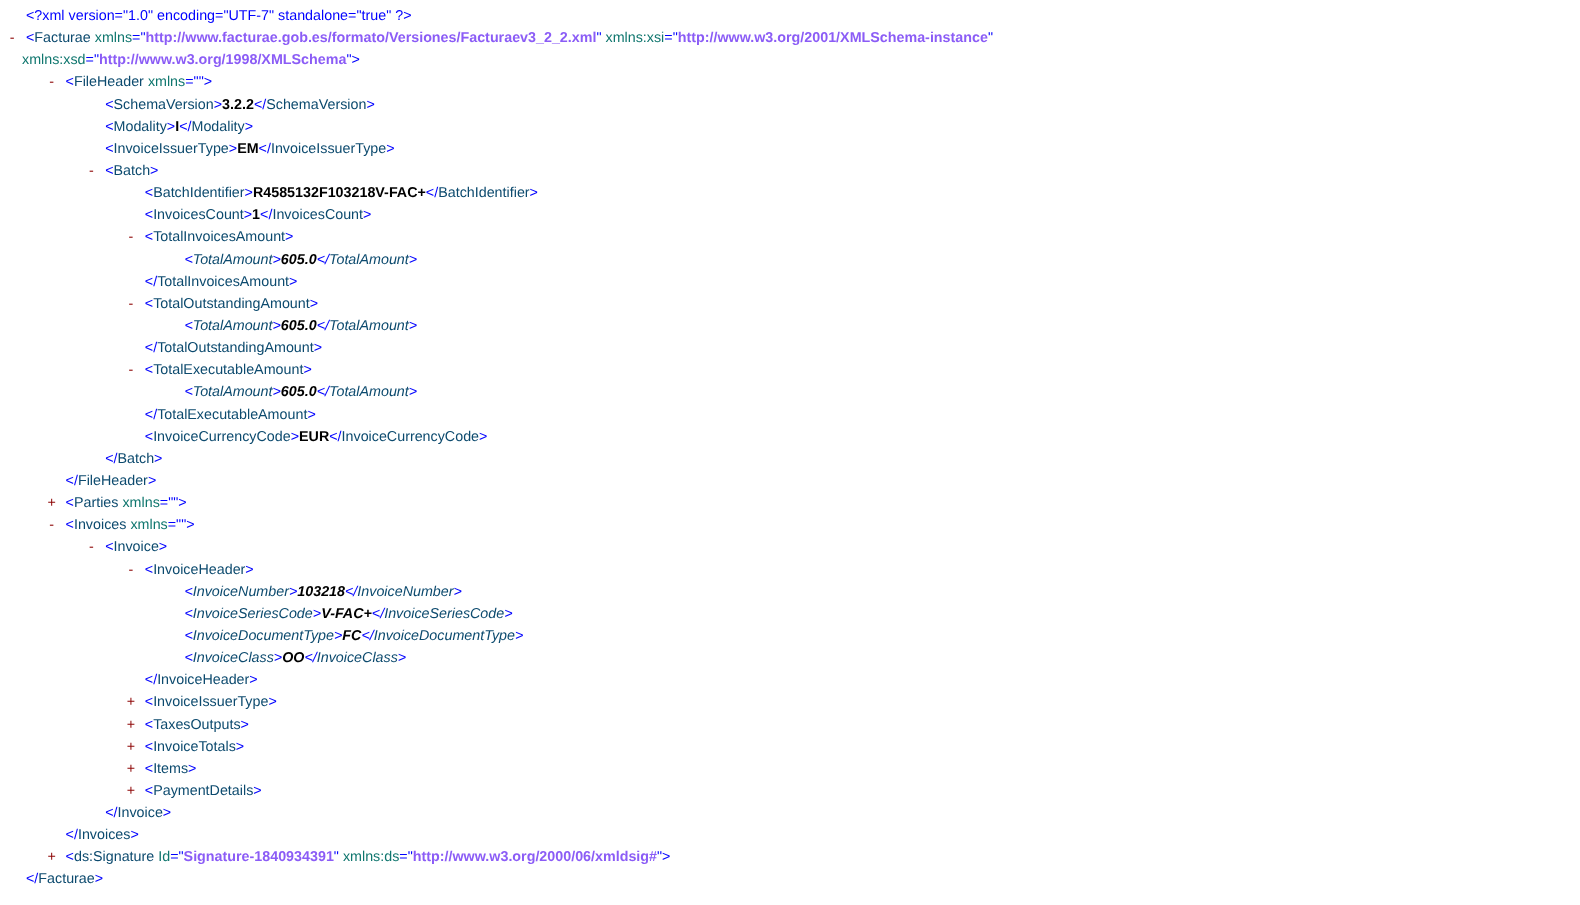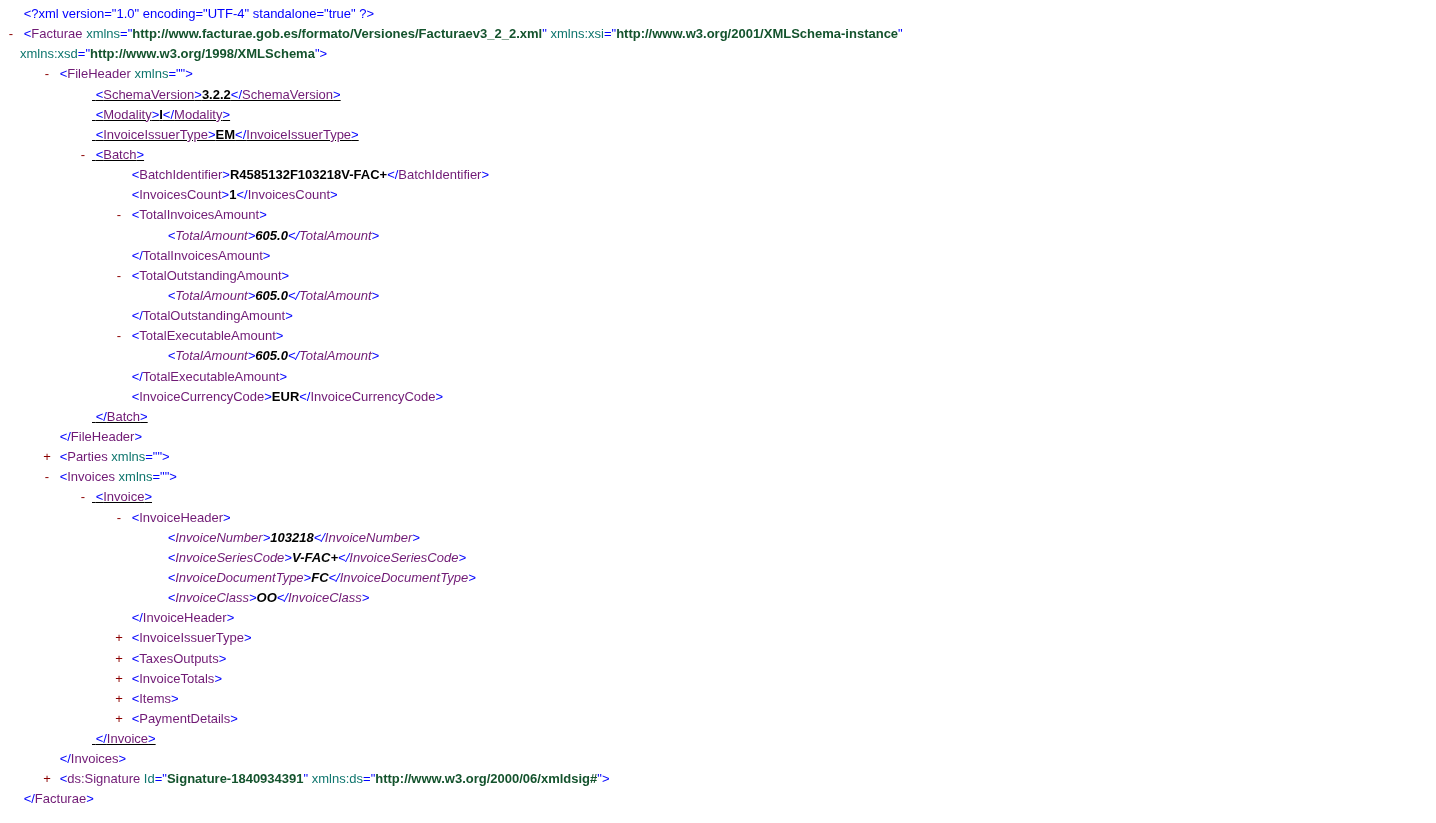--- a/index.html
+++ b/index.html
@@ -16,38 +16,38 @@
     display: inline-block;
     width: 14px;
     text-align: center;
     color: #8b0000;
     cursor: pointer;
     font-weight: normal;
     margin-right: 2px;
   }
   .toggle.none { visibility: hidden; }
   .punct { color: #0000ff; }
-  .elem { color: #701a75; }
+  .elem { color: #0c4a6e; }
   .attr-name { color: #0f766e; }
-  .attr-val { color: #14532d; font-weight: bold; }
+  .attr-val { color: #8b5cf6; font-weight: bold; }
   .text { color: #000000; font-weight: bold; }
   .ind1 { padding-left: 36px; }
-  .ind2 { padding-left: 72px; text-decoration: underline; }
+  .ind2 { padding-left: 72px; }
   .ind3 { padding-left: 108px; }
   .ind4 { padding-left: 144px; font-style: italic; }
   .attrline2 { padding-left: 16px; }
 </style>
 </head>
 <body>
 
 <div class="line">
   <span class="toggle none">-</span>
   <span class="punct">&lt;?</span><span class="punct">xml </span>
   <span class="punct">version="</span><span class="punct">1.0</span><span class="punct">" </span>
-  <span class="punct">encoding="</span><span class="punct">UTF-4</span><span class="punct">" </span>
+  <span class="punct">encoding="</span><span class="punct">UTF-7</span><span class="punct">" </span>
   <span class="punct">standalone="</span><span class="punct">true</span><span class="punct">"</span>
   <span class="punct">?&gt;</span>
 </div>
 
 <div class="line">
   <span class="toggle">-</span>
   <span class="punct">&lt;</span><span class="elem">Facturae</span>
   <span class="attr-name"> xmlns</span><span class="punct">="</span><span class="attr-val">http://www.facturae.gob.es/formato/Versiones/Facturaev3_2_2.xml</span><span class="punct">"</span>
   <span class="attr-name"> xmlns:xsi</span><span class="punct">="</span><span class="attr-val">http://www.w3.org/2001/XMLSchema-instance</span><span class="punct">"</span>
 </div>

